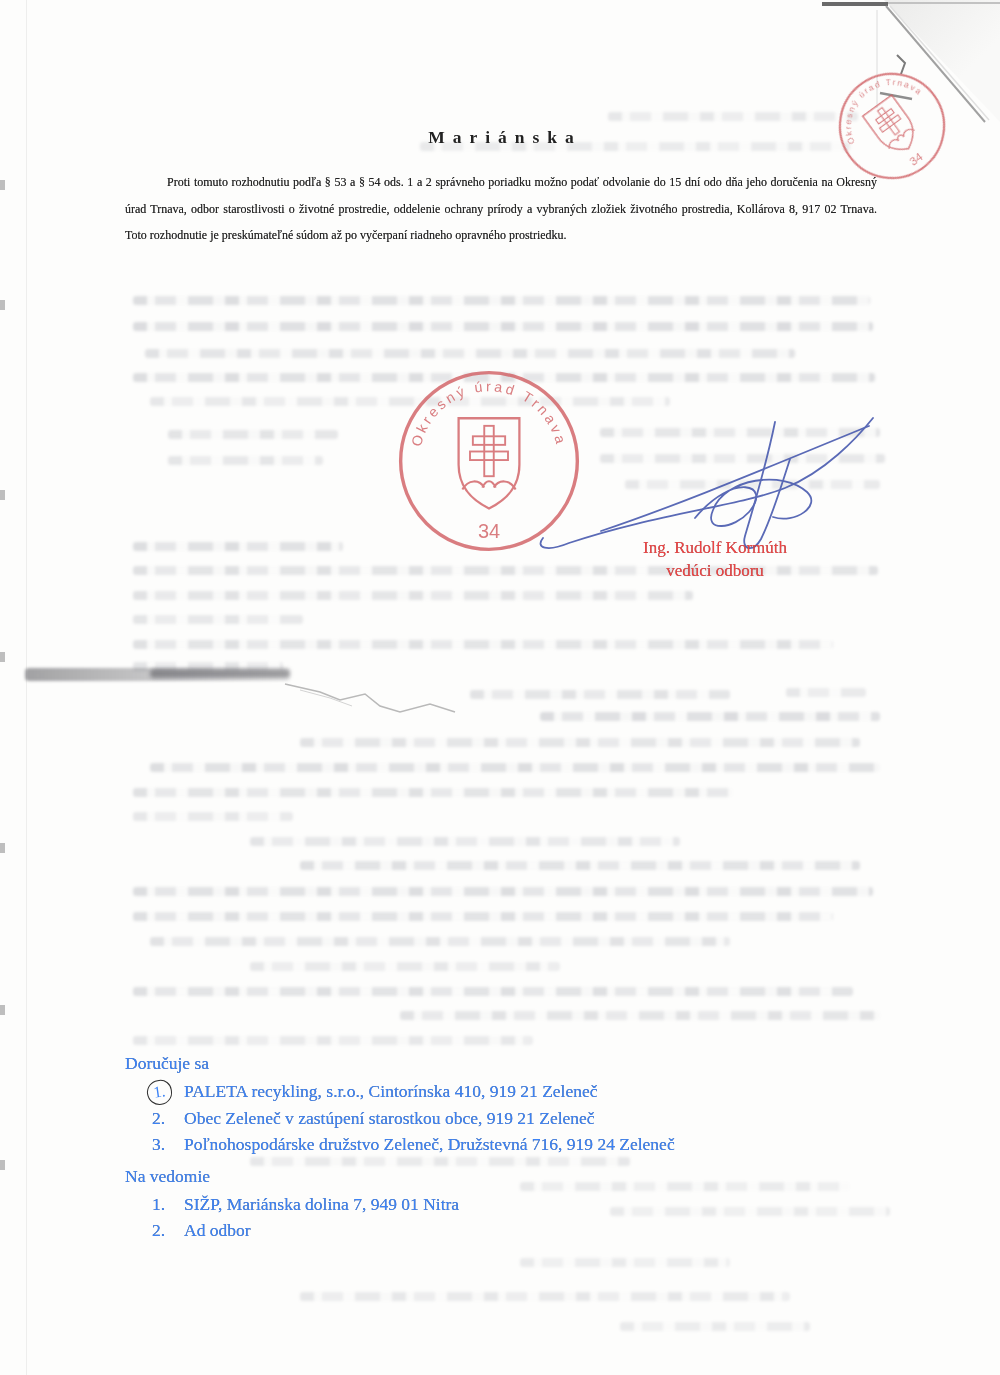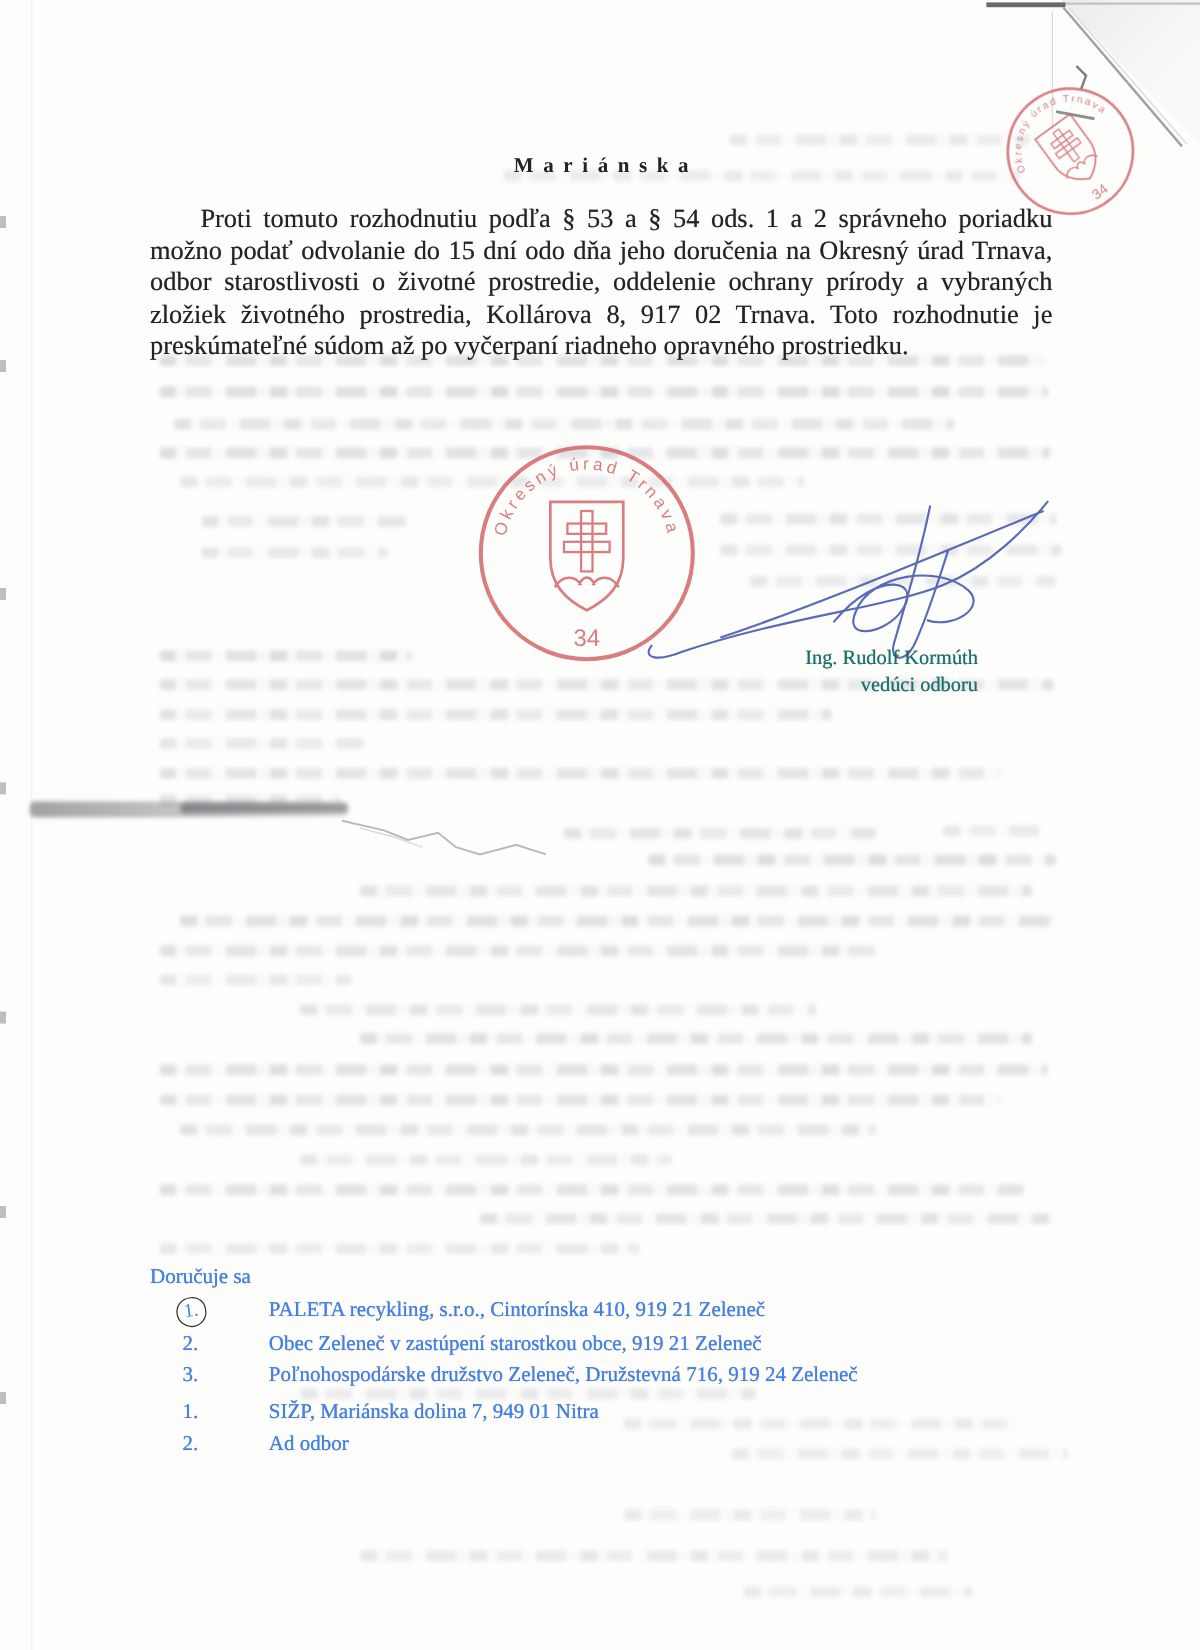--- a/index.html
+++ b/index.html
@@ -15,42 +15,42 @@
     text-align:center;padding-left:56px;box-sizing:border-box;
     font-size:15.5px;color:#2a2a2a;
   }
   .title{
     position:absolute;top:127px;left:0;width:1000px;
     text-align:center;padding-left:10px;box-sizing:border-box;
     font-weight:bold;font-size:17.5px;letter-spacing:8px;color:#222;
   }
   .bodyp{
     position:absolute;top:169px;left:125px;width:752px;
-    font-size:22px;line-height:26.5px;text-align:justify;text-align-last:left;
+    font-size:12px;line-height:26.5px;text-align:justify;text-align-last:left;
     text-indent:42px;margin:0;color:#232323;
   }
   
   .stamp-big{position:absolute;left:394px;top:366px;width:190px;height:190px;opacity:.82;filter:blur(.4px);}
   .stamp-small{position:absolute;left:836px;top:70px;width:112px;height:112px;opacity:.78;filter:blur(.4px);transform:rotate(-36deg);}
   
   .sig{position:absolute;left:535px;top:410px;width:345px;height:152px;}
-  .signer{position:absolute;left:615px;top:536px;width:200px;text-align:right;font-size:17px;line-height:23px;color:#0f766e;}
+  .signer{position:absolute;left:615px;top:536px;width:200px;text-align:center;font-size:17px;line-height:23px;color:#ef4444;}
   
   .listblock{position:absolute;left:125px;width:760px;font-size:17.5px;line-height:26px;color:#3b82f6;}
   .dist{top:1050px;}
   .notice{top:1163px;}
   .listblock .heading{margin:0 0 2px 0;}
   .row{display:flex;margin-left:27px;align-items:baseline;}
   .num{width:32px;flex:0 0 32px;}
   .num.circled span{
     display:inline-block;width:23px;height:23px;line-height:22px;text-align:center;
     border:1.6px solid #2e2e2e;border-radius:50% 46% 50% 52%;
     transform:rotate(-8deg);margin-left:-5px;font-size:16px;
   }
-  .txt{flex:1;margin-left:40px;}
+  .txt{flex:1;}
   
   .g{
     position:absolute;height:9px;display:block;
     background:repeating-linear-gradient(90deg,
       rgba(108,112,126,.55) 0 14px, rgba(108,112,126,.07) 14px 22px,
       rgba(108,112,126,.40) 22px 43px, rgba(108,112,126,.05) 43px 55px,
       rgba(108,112,126,.48) 55px 80px, rgba(108,112,126,.10) 80px 92px);
     filter:blur(1.7px);border-radius:3px;
   }
   .tick{position:absolute;left:0;width:5px;height:10px;background:#8a8a8a;opacity:.55;display:block;}
@@ -203,20 +203,21 @@
       <span class="num txtink">2.</span>
       <span class="txt txtink">Obec Zeleneč v zastúpení starostkou obce, 919 21 Zeleneč</span>
     </div>
     <div class="row">
       <span class="num txtink">3.</span>
       <span class="txt txtink">Poľnohospodárske družstvo Zeleneč, Družstevná 716, 919 24 Zeleneč</span>
     </div>
   </div>
 
   <div class="listblock notice" style="top:1163px;">
+    <p class="heading txtink">Na vedomie</p>
     <div class="row">
       <span class="num txtink">1.</span>
       <span class="txt txtink">SIŽP, Mariánska dolina 7, 949 01 Nitra</span>
     </div>
     <div class="row">
       <span class="num txtink">2.</span>
       <span class="txt txtink">Ad odbor</span>
     </div>
   </div>
 

